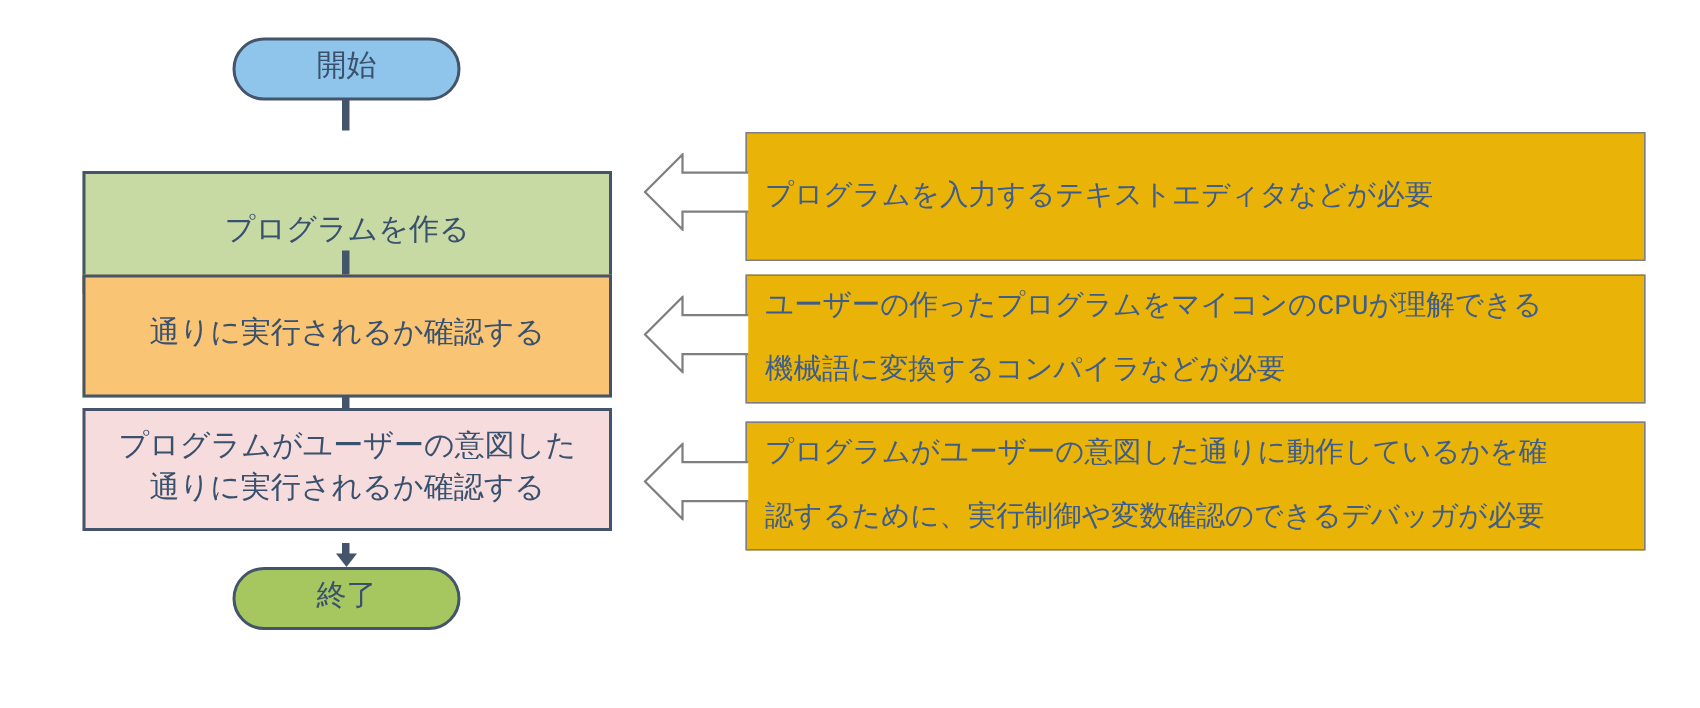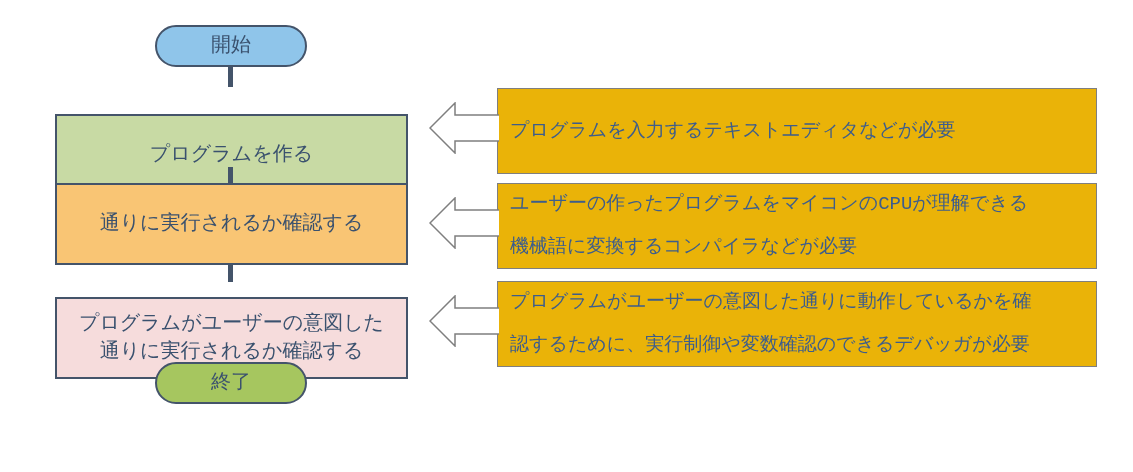--- a/index.html
+++ b/index.html
@@ -30,29 +30,29 @@
     white-space: pre-line;
   }
   .terminal {
     left: 155px;
     width: 152px;
     height: 42px;
     border-radius: 21px;
     border-width: 2px;
   }
   #node-start { top: 25px; background: var(--start_fill, #8fc5ea); }
-  #node-end   { top: 362px; background: var(--end_fill, #a6c65f); }
+  #node-end   { top: 378px; background: var(--end_fill, #a6c65f); }
   .step {
     left: 55px;
     width: 353px;
     height: 82px;
   }
   #node-step1 { top: 98px;  background: var(--step1_fill, #c8daa4); margin-top: 16px; }
   #node-step2 { top: 183px; background: var(--step2_fill, #f9c574); }
-  #node-step3 { top: 297px; background: var(--step3_fill, #f6dcdc); }
+  #node-step3 { top: 272px; background: var(--step3_fill, #f6dcdc); }
   .connector {
     position: absolute;
     left: 228px;
     width: 5px;
     background: var(--connector, #44546a);
   }
   #conn-1 { top: 66px;  height: 21px; }
   #conn-2 { top: 167px; height: 17px; }
   #conn-3 { top: 264px; height: 18px; }
   #conn-4 { top: 362px; height: 8px; }

